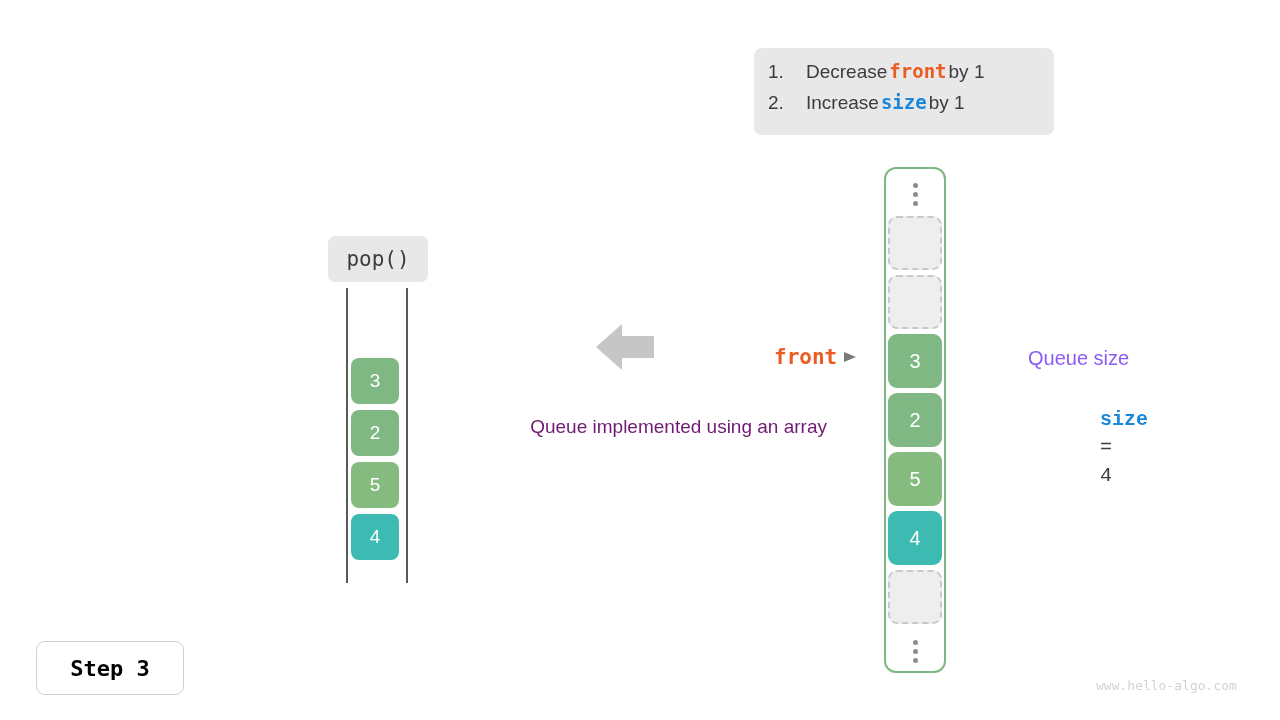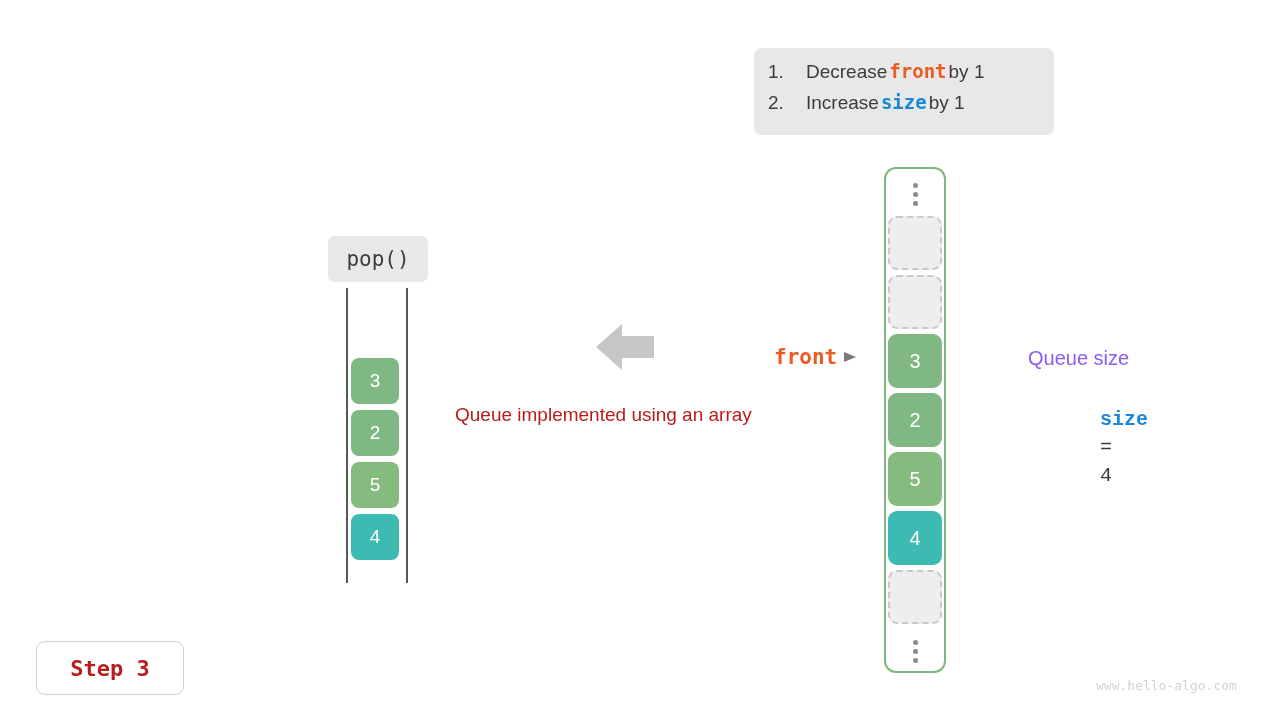--- a/index.html
+++ b/index.html
@@ -120,25 +120,25 @@
   #flow-arrow {
     position: absolute;
     left: 596px;
     top: 322px;
     width: 58px;
     height: 50px;
   }
   #array-caption {
     position: absolute;
     left: 455px;
-    top: 404px;
+    top: 416px;
     width: 372px;
-    text-align: left;
-    font-size: 19px;
-    color: #b91c1c;
+    text-align: right;
+    font-size: 19px;
+    color: #701a75;
   }
 
   
   #front-pointer {
     position: absolute;
     left: 774px;
     top: 345px;
     display: flex;
     align-items: center;
     gap: 6px;
@@ -240,21 +240,21 @@
     height: 52px;
     border: 1px solid #cfcfcf;
     border-radius: 9px;
     background: #ffffff;
     display: flex;
     align-items: center;
     justify-content: center;
     font-family: "DejaVu Sans Mono", monospace;
     font-weight: bold;
     font-size: 22px;
-    color: #b91c1c;
+    color: #000000;
   }
 
   
   #watermark {
     position: absolute;
     left: 1065px;
     top: 678px;
     font-family: "DejaVu Sans Mono", monospace;
     font-size: 13px;
     color: #d2d2d2;

